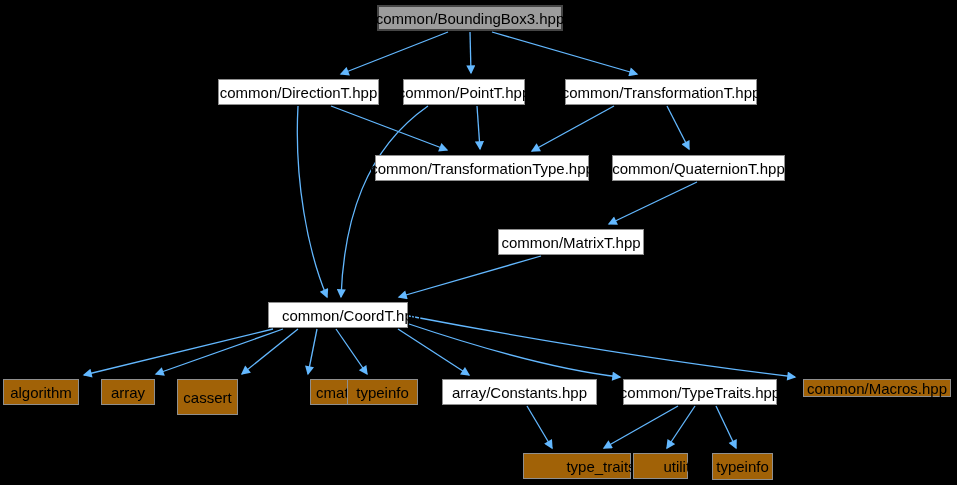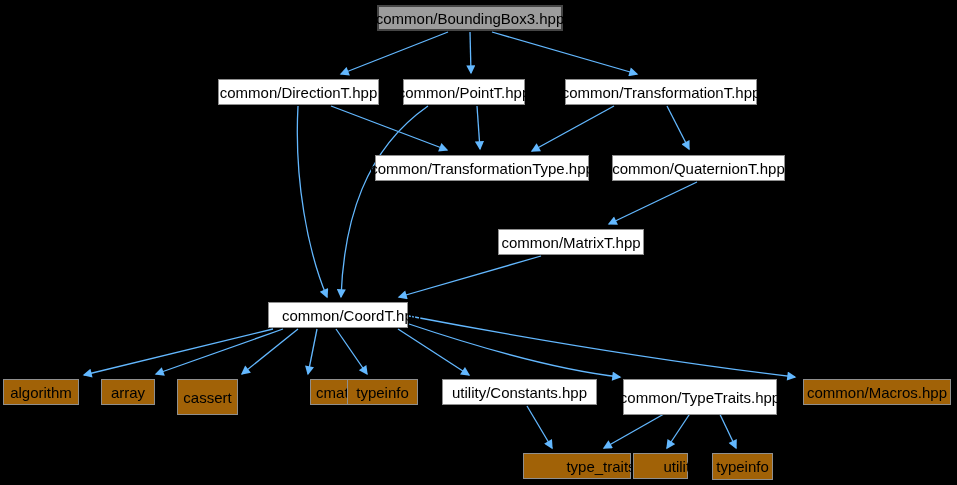--- a/index.html
+++ b/index.html
@@ -101,21 +101,21 @@
 
   <div class="node node-internal" style="left:612px; top:155px; width:173px; height:26px;">common/QuaternionT.hpp</div>
 
   <div class="node node-internal" style="left:268px; top:302px; width:140px; height:26px;padding-left:27px;">common/CoordT.hpp</div>
 
   <div class="node node-external" style="left:3px;   top:379px; width:76px;  height:26px;">algorithm</div>
   <div class="node node-external" style="left:101px; top:379px; width:54px;  height:26px;">array</div>
   <div class="node node-external" style="left:177px; top:379px; width:61px;  height:36px;">cassert</div>
   <div class="node node-external" style="left:266px; top:379px; width:53px;  height:26px;margin-left:44px;">cmath</div>
   <div class="node node-external" style="left:347px; top:379px; width:71px;  height:26px;">typeinfo</div>
-  <div class="node node-internal" style="left:442px; top:379px; width:155px; height:26px;">utility/Constants.hpp</div>
-  <div class="node node-internal" style="left:623px; top:379px; width:154px; height:36px;">common/TypeTraits.hpp</div>
-  <div class="node node-external" style="left:803px; top:379px; width:148px; height:26px;">common/Macros.hpp</div>
+  <div class="node node-internal" style="left:442px; top:379px; width:155px; height:26px;">array/Constants.hpp</div>
+  <div class="node node-internal" style="left:623px; top:379px; width:154px; height:26px;">common/TypeTraits.hpp</div>
+  <div class="node node-external" style="left:803px; top:379px; width:148px; height:18px;">common/Macros.hpp</div>
 
   <div class="node node-external" style="left:523px; top:453px; width:108px;  height:26px;padding-left:48px;">type_traits</div>
   <div class="node node-external" style="left:633px; top:453px; width:55px;  height:26px;padding-left:40px;">utility</div>
   <div class="node node-external" style="left:712px; top:453px; width:61px;  height:27px;">typeinfo</div>
 
 </div>
 
 </body></html>

